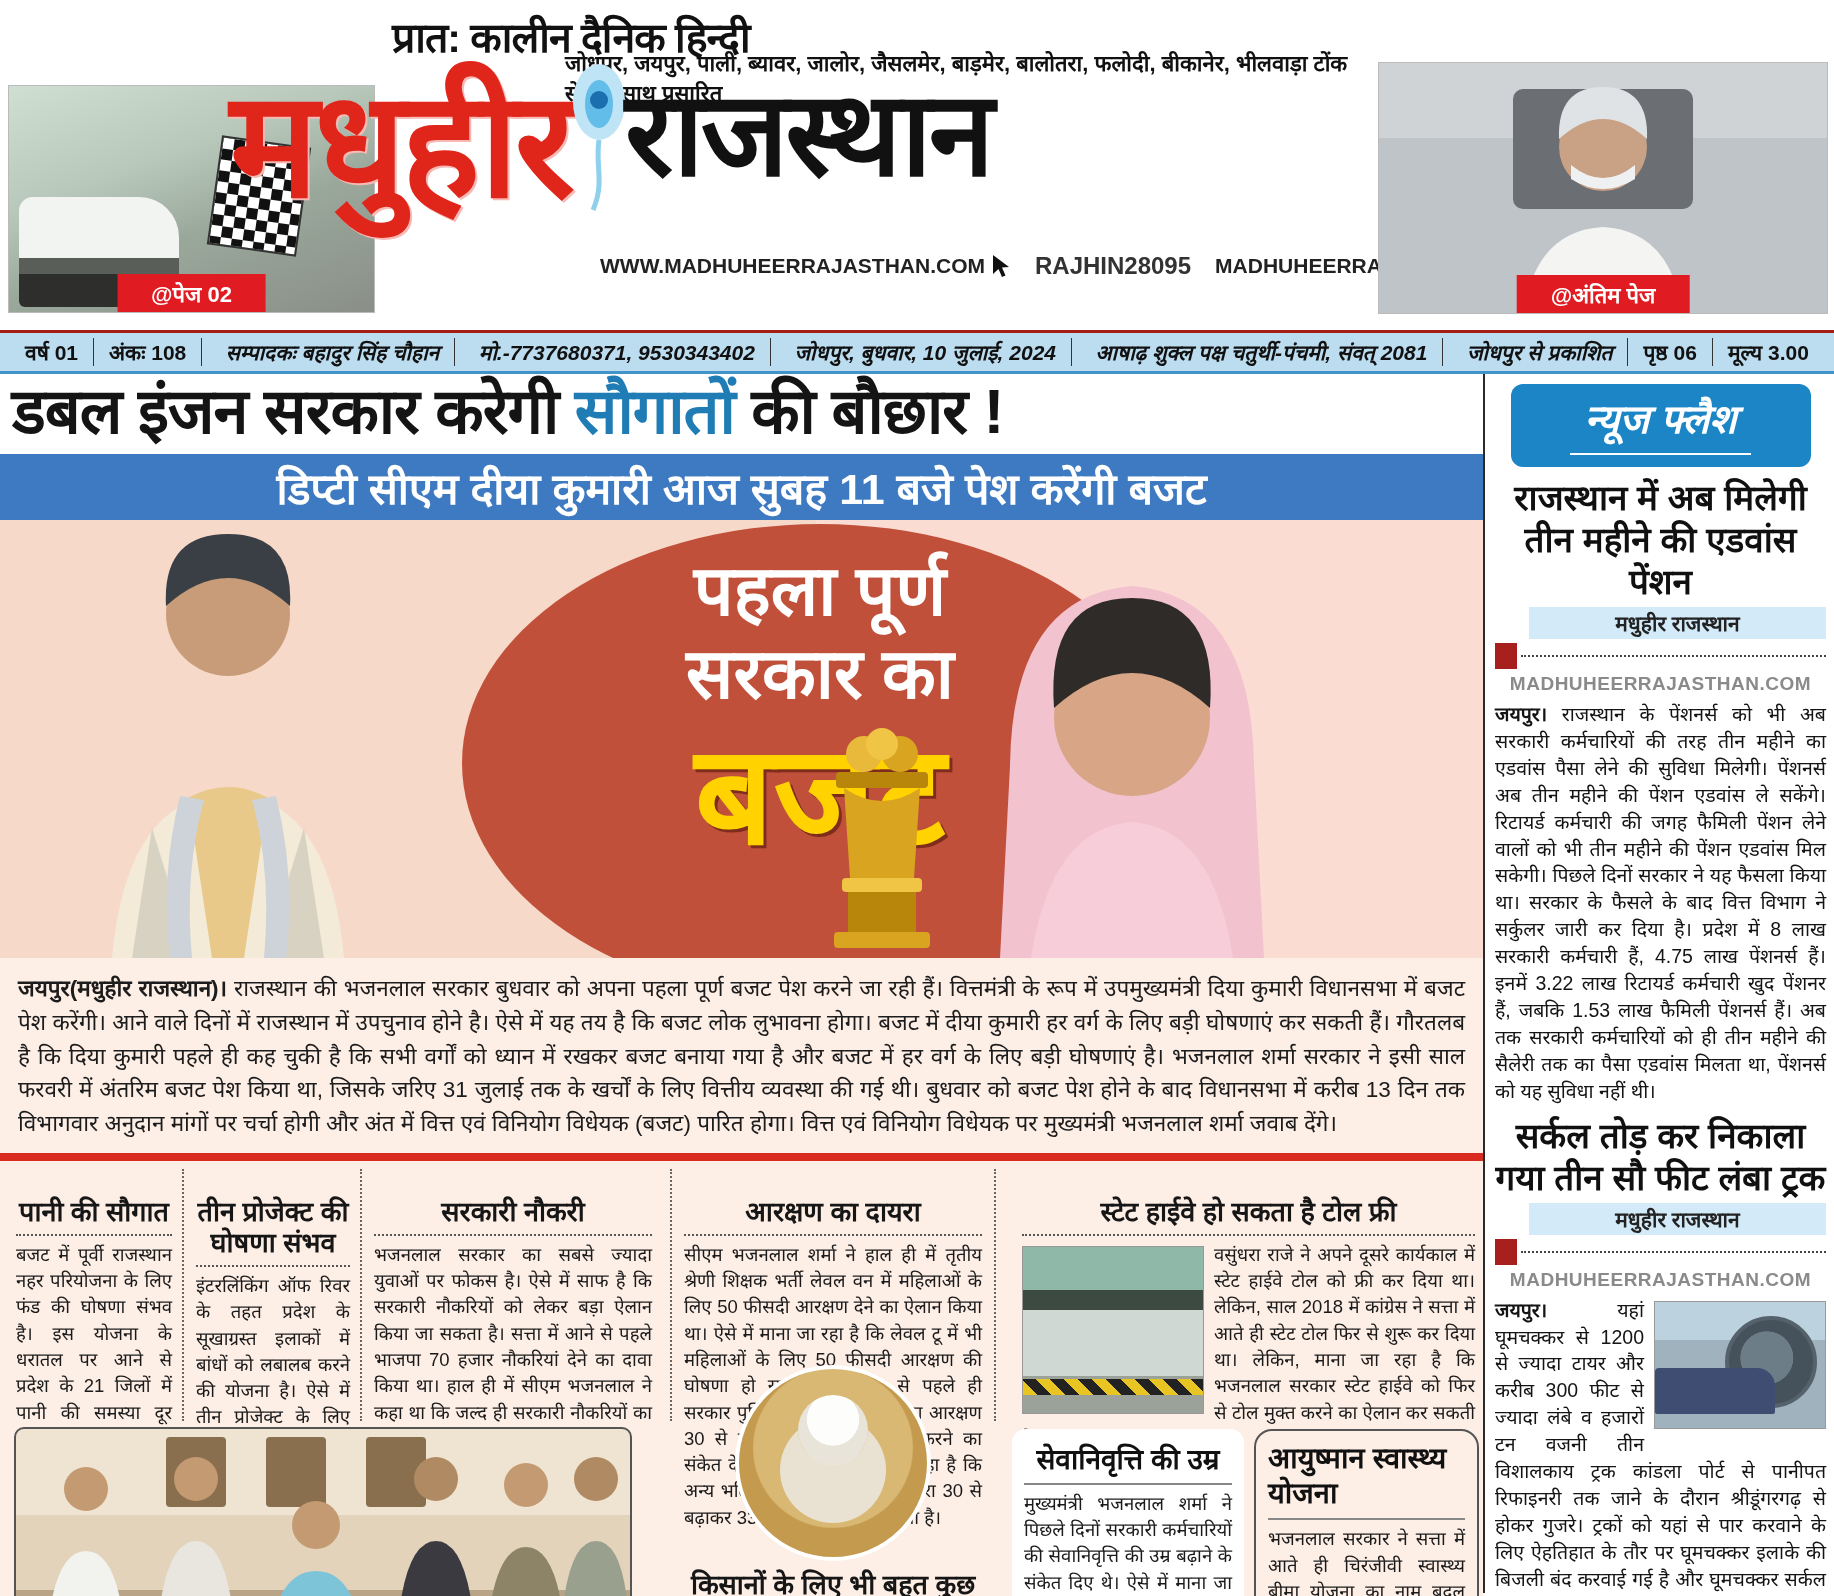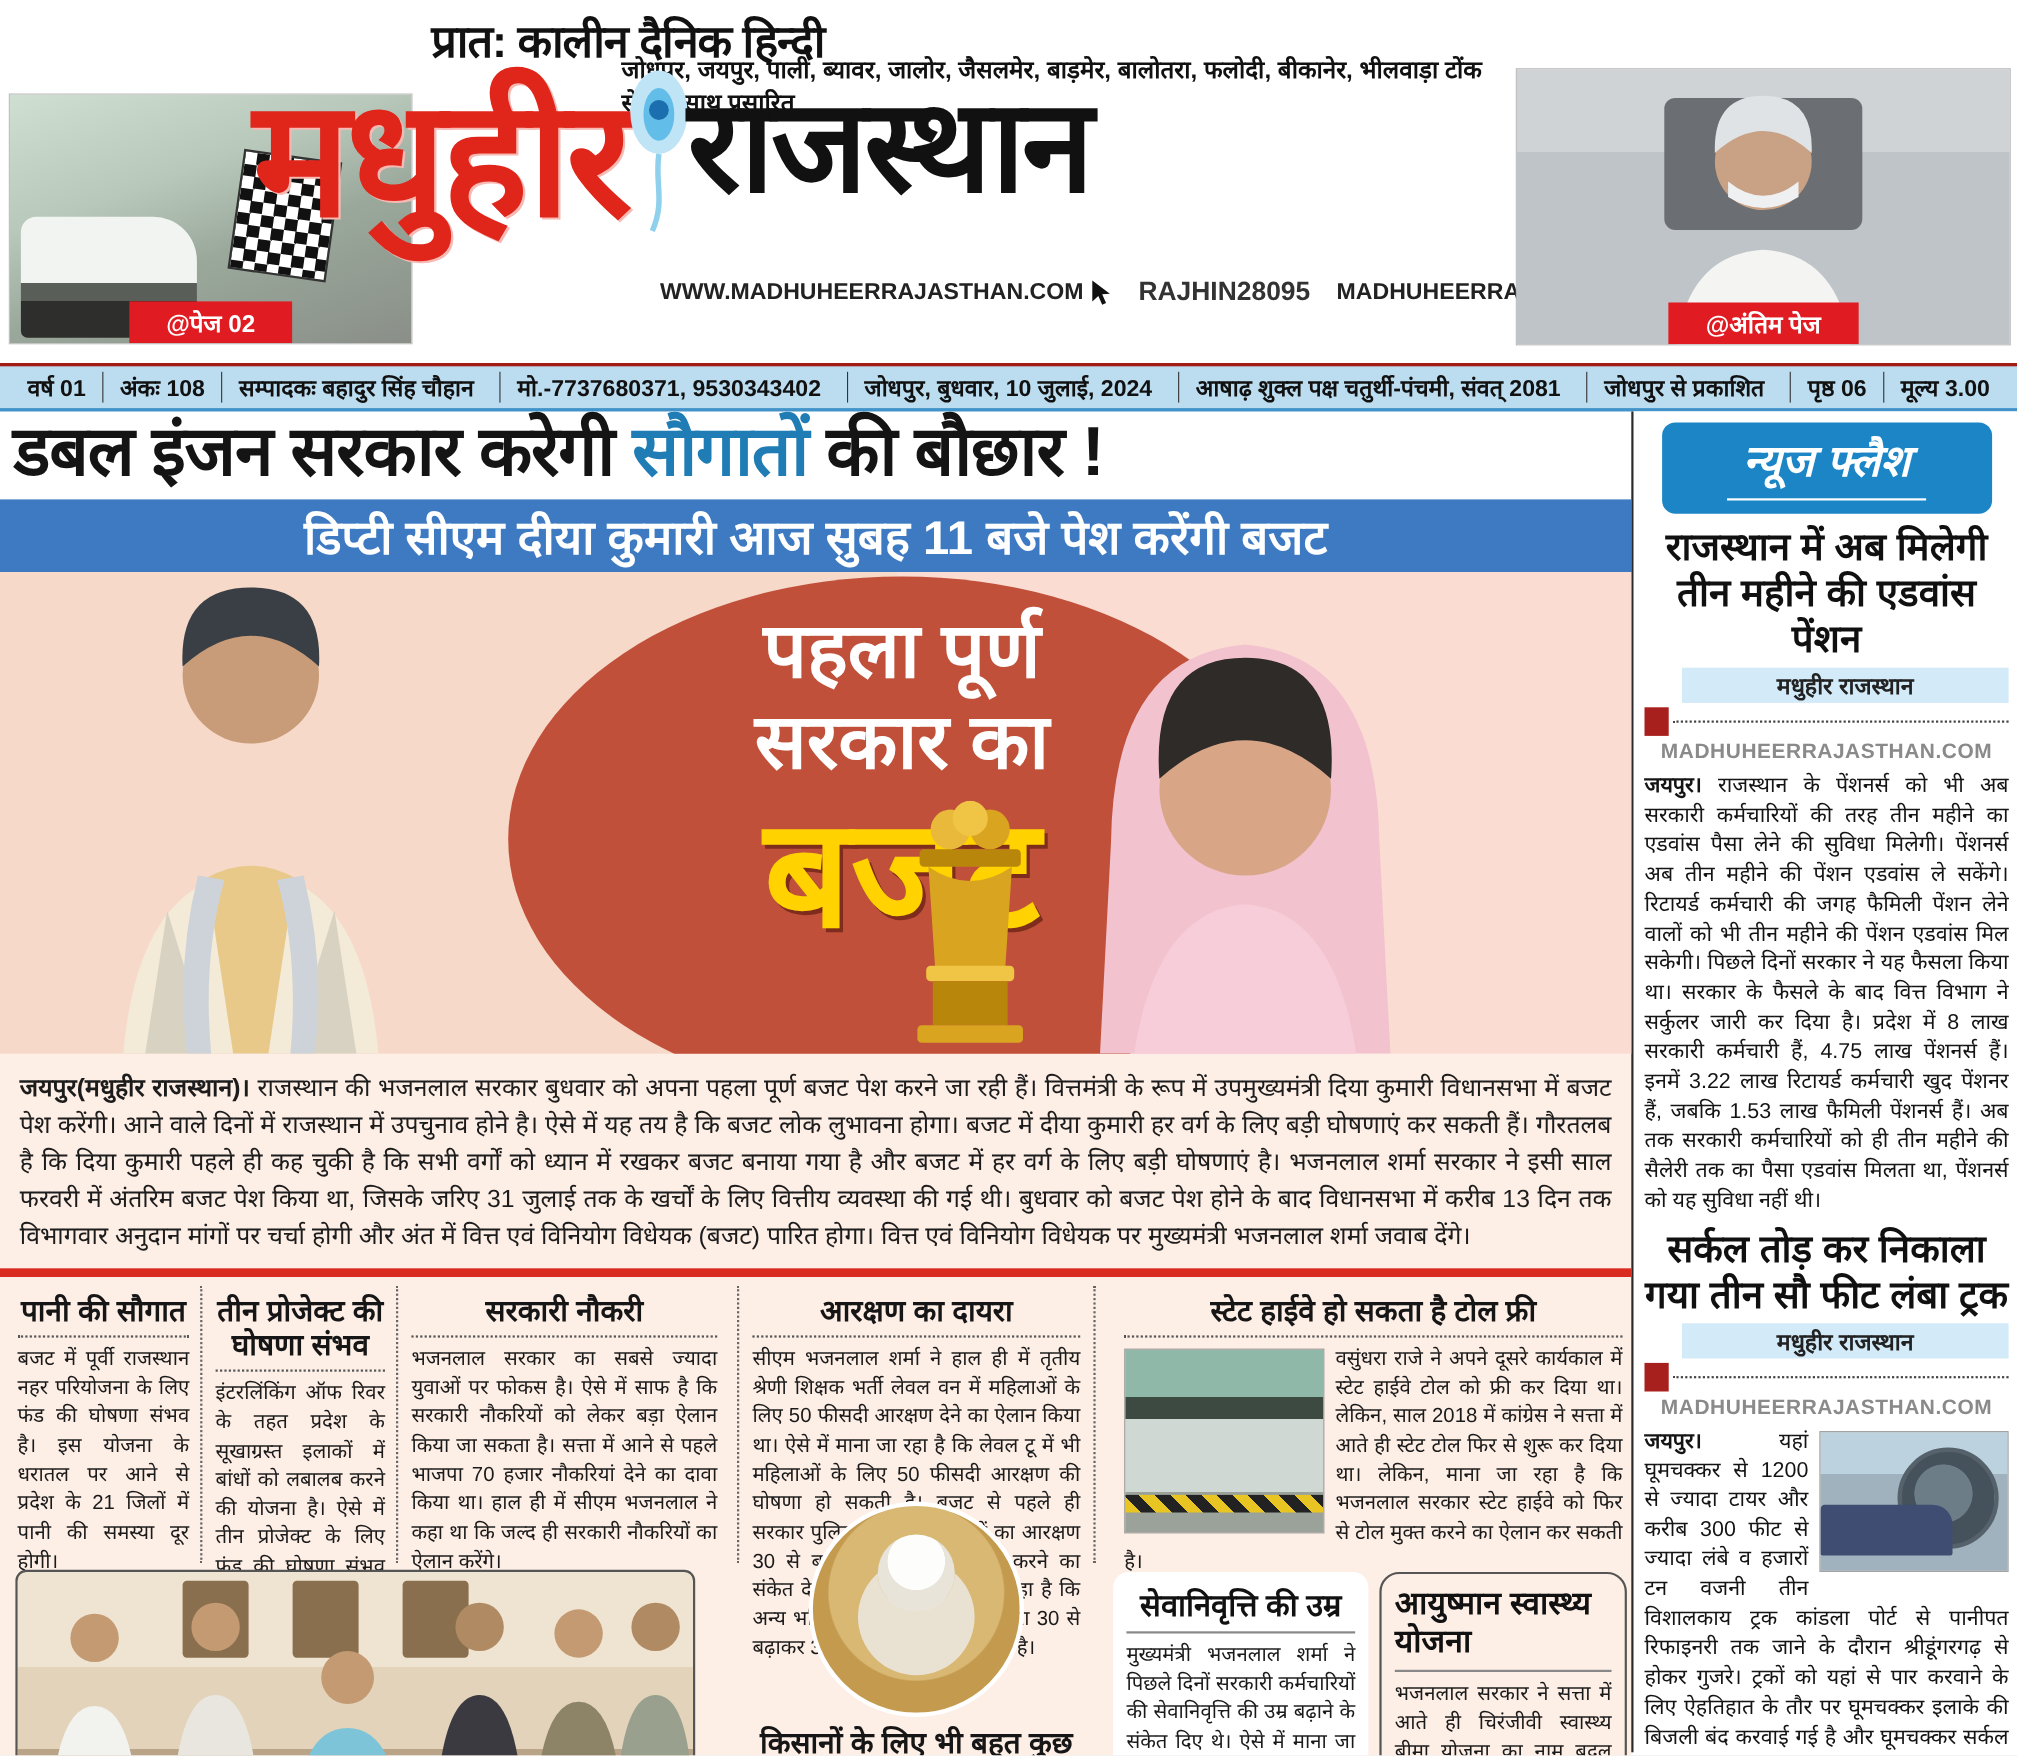--- a/index.html
+++ b/index.html
@@ -35,21 +35,21 @@
   .site { font-size:21px; font-weight:bold; color:#222; }
   .regno { font-size:24px; font-weight:bold; color:#333; }
   .email { font-size:21px; font-weight:bold; color:#222; }
   .cursor { width:20px; height:24px; margin-left:-18px; }
 
   
   .infobar { height:44px; background:#bcdcf0; border-top:3px solid #a31d15; border-bottom:3px solid #4193c9;
     display:flex; align-items:center; font-size:21px; font-weight:bold; color:#111; padding:0 10px; }
   .ib-item { padding:0 15px; border-right:1.6px solid #333; white-space:nowrap; }
   .ib-item:last-child { border-right:none; }
-  .ib-grow { flex:1 1 auto; text-align:left; }
+  .ib-grow { flex:1 1 auto; text-align:right;font-style:italic; }
 
   
   .main-wrap { display:flex; height:1219px; }
   .left-col { width:1483px; flex:0 0 auto; }
   .sidebar { flex:1 1 auto; border-left:2px solid #2a2a2a; padding:6px 8px 0 10px; overflow:hidden; background:#fff; }
 
   
   .headline { font-size:63px; font-weight:800; letter-spacing:-1px; color:#141414; padding:4px 12px 10px; line-height:1.05; white-space:nowrap; }
   .hl-blue { color:#1f7cb4; }
   .subbar { height:66px; background:#3e7ac2; color:#fff; display:flex; align-items:center; justify-content:center;
@@ -71,21 +71,21 @@
   
   .lower { display:flex; background:#fdeee6; padding:8px 10px 0 14px; height:485px; overflow:hidden; }
   .stackA { width:648px; flex:0 0 auto; display:flex; flex-direction:column; }
   .stackB { width:342px; flex:0 0 auto; padding:0 8px; }
   .stackC { width:475px; flex:0 0 auto; padding-left:8px; }
   .briefs3 { display:flex; height:252px; }
   .brief { padding:8px 10px 0 2px; }
   .brief + .brief { border-left:2px dotted #666; padding-left:12px; }
   .b1 { width:168px; } .b2 { width:178px; } .b3 { width:302px; }
   .brief-title { font-size:27px; font-weight:800; text-align:center; color:#161616; line-height:1.15;
-    border-bottom:2px dotted #555; padding-bottom:6px; margin-bottom:6px; }
+    border-bottom:2px dotted #555; padding-bottom:6px; margin-bottom:6px;margin-top:20px; }
   .brief-body { font-size:18.5px; line-height:1.42; text-align:justify; color:#1a1a1a; }
   .group-photo { position:relative; width:618px; height:222px; margin-top:6px; border:2px solid #555; border-radius:10px;
     background:linear-gradient(180deg,#efe4d2 0 40%,#e3d3ba 40% 75%,#b9a488 75% 100%); overflow:hidden; }
   .stackB .brief-top { border-left:2px dotted #666; border-right:2px dotted #666; padding:8px 12px 0; height:252px; }
   .kisan { padding:0 6px; }
   .farmer-circle { width:196px; height:196px; border-radius:50%; margin:-56px auto 4px; border:4px solid #fff;
     background:radial-gradient(circle at 50% 42%, #f5ead0 0 18%, #d9b873 19% 55%, #c49a4e 56% 100%); position:relative; overflow:hidden; }
   .farmer-head { position:absolute; left:50%; top:26px; transform:translateX(-50%); width:70px; height:70px; border-radius:50%;
     background:radial-gradient(circle at 50% 35%, #fdfdfb 0 45%, #e8e4da 46% 100%); box-shadow:0 40px 0 18px #e9e2d2; }
   .kisan-title { font-size:27px; font-weight:800; text-align:center; color:#161616;

